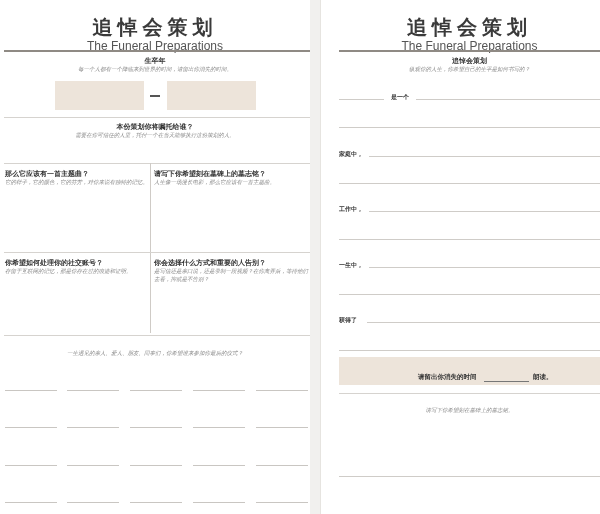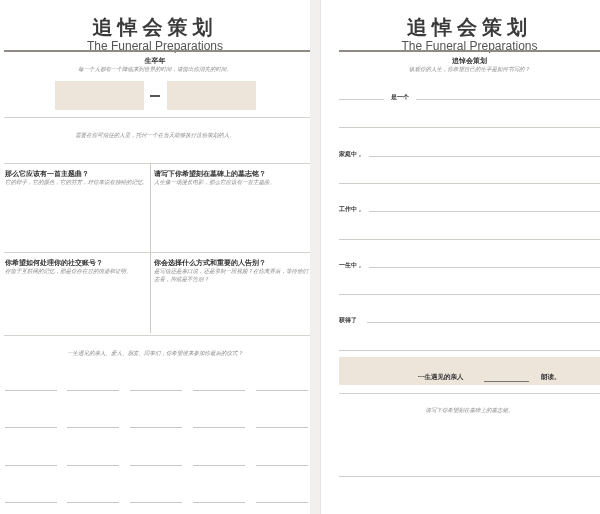--- a/index.html
+++ b/index.html
@@ -67,20 +67,21 @@
   <div class="title-en" style="top:39px;">The Funeral Preparations</div>
   <div class="rule-dark" style="left:4px; right:0; top:50px;"></div>
 
   <div class="sec-title" style="top:56px;">生卒年</div>
   <div class="sec-sub" style="top:66px;">每一个人都有一个降临来到世界的时间，请留出你消失的时间。</div>
   <div class="date-box" style="left:55px; top:81px; width:89px; height:29px;"></div>
   <div class="date-dash" style="left:150px; top:95px;"></div>
   <div class="date-box" style="left:167px; top:81px; width:89px; height:29px;"></div>
   <div class="rule-light" style="left:4px; right:0; top:117px;"></div>
 
+  <div class="sec-title" style="top:122px;">本份策划你将嘱托给谁？</div>
   <div class="sec-sub" style="top:132px;">需要在你可信任的人里，托付一个在当天能够执行这份策划的人。</div>
   <div style="position:absolute; left:4px; right:0; top:140px; height:22px;"></div>
   <div class="rule-light" style="left:4px; right:0; top:163px;"></div>
 
   <div class="vline" style="left:150px; top:163px; height:170px;"></div>
 
   <div style="position:absolute; left:4px; top:166px; width:142px; height:80px;"></div>
   <div class="q-title" style="left:5px; top:169px;">那么它应该有一首主题曲？</div>
   <div class="q-sub" style="left:5px; top:178px; width:143px;">它的样子，它的颜色，它的芬芳，对你来说有独特的记忆。</div>
 
@@ -152,22 +153,22 @@
 
   <div class="life-label" style="left:18px; top:261px;">一生中，</div>
   <div class="write-line" style="left:48px; right:0; top:267px;"></div>
   <div class="write-line" style="left:18px; right:0; top:294px;"></div>
 
   <div class="life-label" style="left:18px; top:316px;">获得了</div>
   <div class="write-line" style="left:46px; right:0; top:322px;"></div>
   <div class="write-line" style="left:18px; right:0; top:350px;"></div>
 
   <div class="reader-band"></div>
-  <div class="reader-text" style="left:97px; top:373px;">一生遇见的亲人</div>
+  <div class="reader-text" style="left:97px; top:373px;">请留出你消失的时间</div>
   <div class="reader-blank" style="left:163px; width:45px; top:381px;"></div>
-  <div class="reader-text" style="left:220px; top:373px;">朗读。</div>
+  <div class="reader-text" style="left:212px; top:373px;">朗读。</div>
 
   <div class="rule-light" style="left:18px; right:0; top:393px;"></div>
 
   <div class="sec-sub" style="top:407px; left:18px;">请写下你希望刻在墓碑上的墓志铭。</div>
   <div class="epitaph-area"></div>
   <div class="write-line" style="left:18px; right:0; top:476px;"></div>
 </div>
 
 </body></html>

